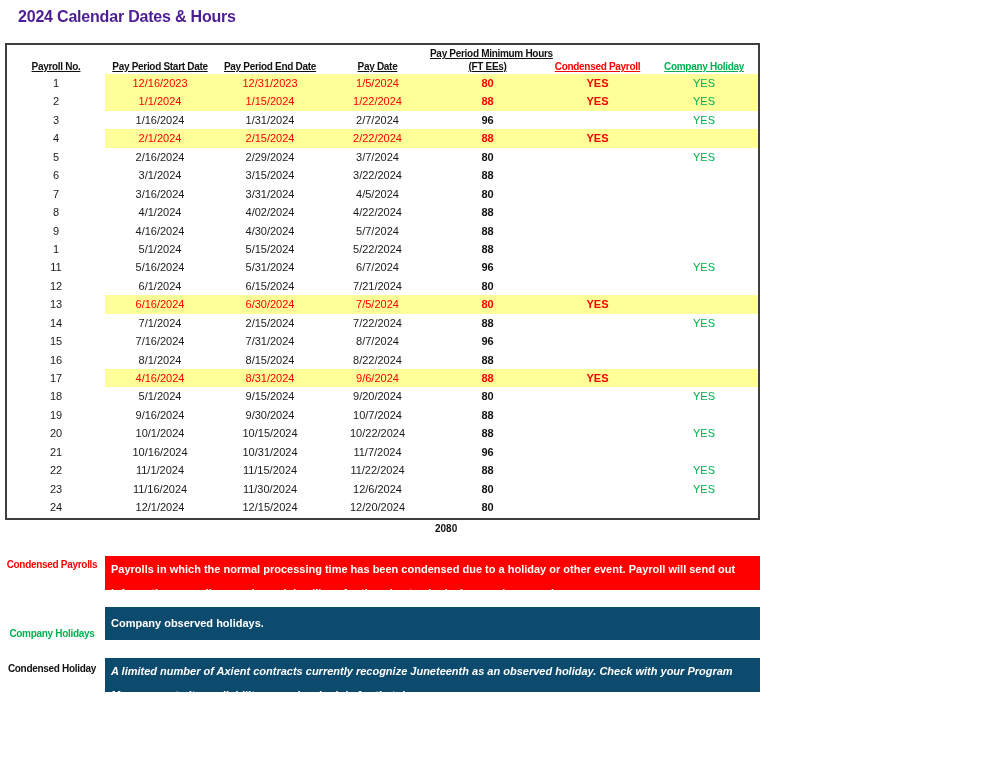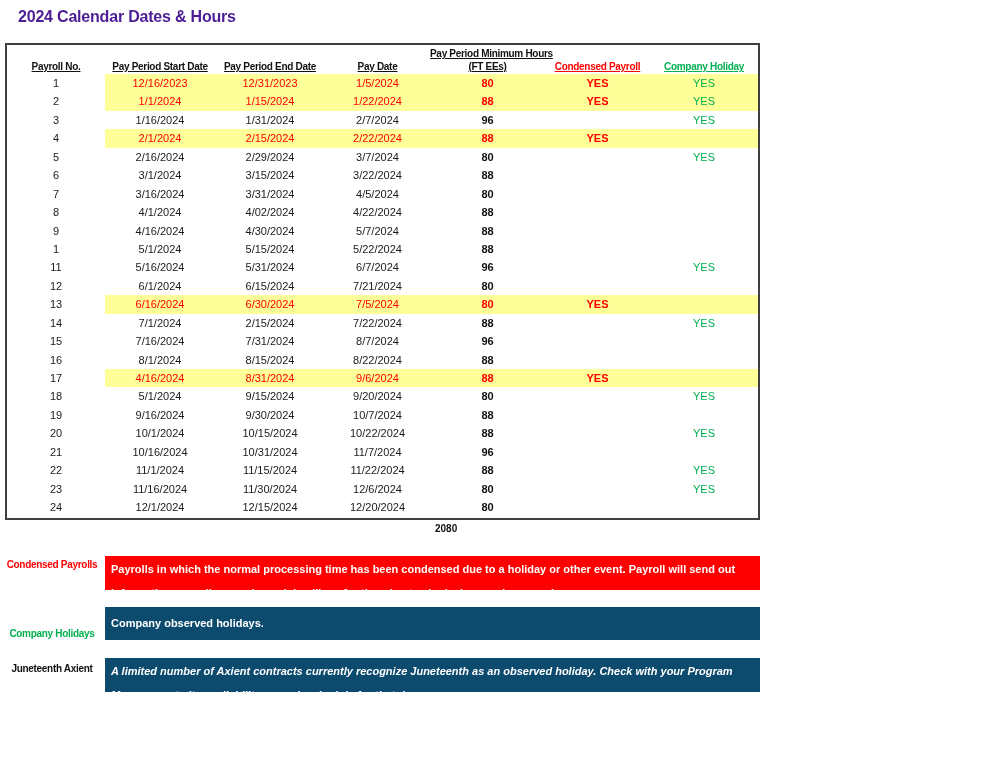--- a/index.html
+++ b/index.html
@@ -356,16 +356,16 @@
   <div class="total-hours">2080</div>
 
   <div class="legend-label red lbl-condensed">Condensed Payrolls</div>
   <div class="legend-box box-red">Payrolls in which the normal processing time has been condensed due to a holiday or other event.  Payroll will send out information regarding condensed deadlines for timesheet submissions and approvals.</div>
 
   <div class="legend-label green lbl-company">Company Holidays</div>
   <div class="legend-box box-green">
     <span>Company observed holidays.</span>
   </div>
 
-  <div class="legend-label black lbl-juneteenth">Juneteenth Axient</div>
+  <div class="legend-label black lbl-juneteenth">Condensed Holiday</div>
   <div class="legend-box box-black">A limited number of Axient contracts currently recognize Juneteenth as an observed holiday. Check with your Program Manager as to its availability or work schedule for that day.</div>
 
 </div>
 
 </body></html>

